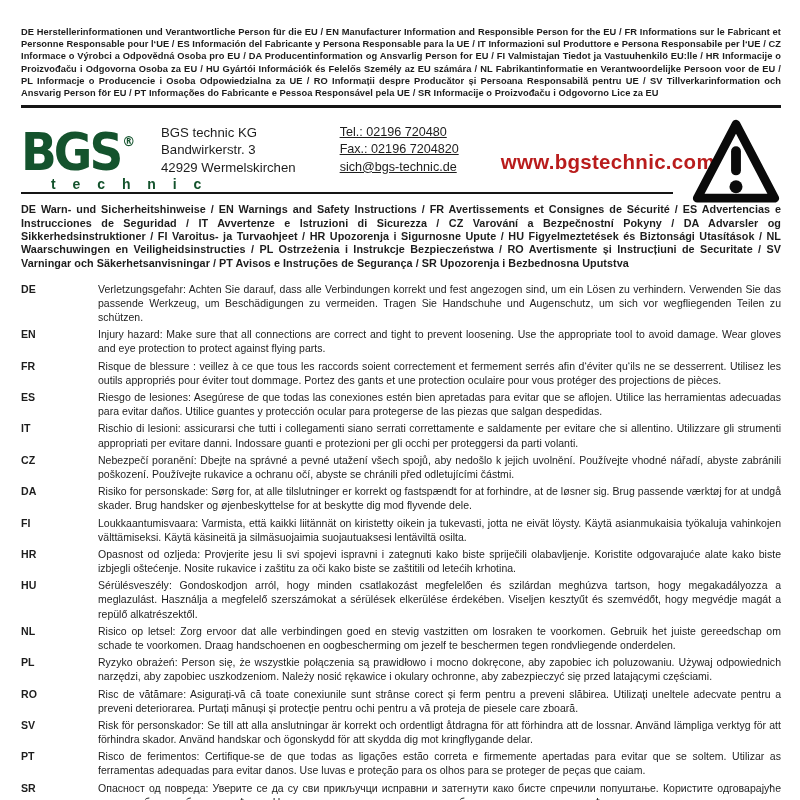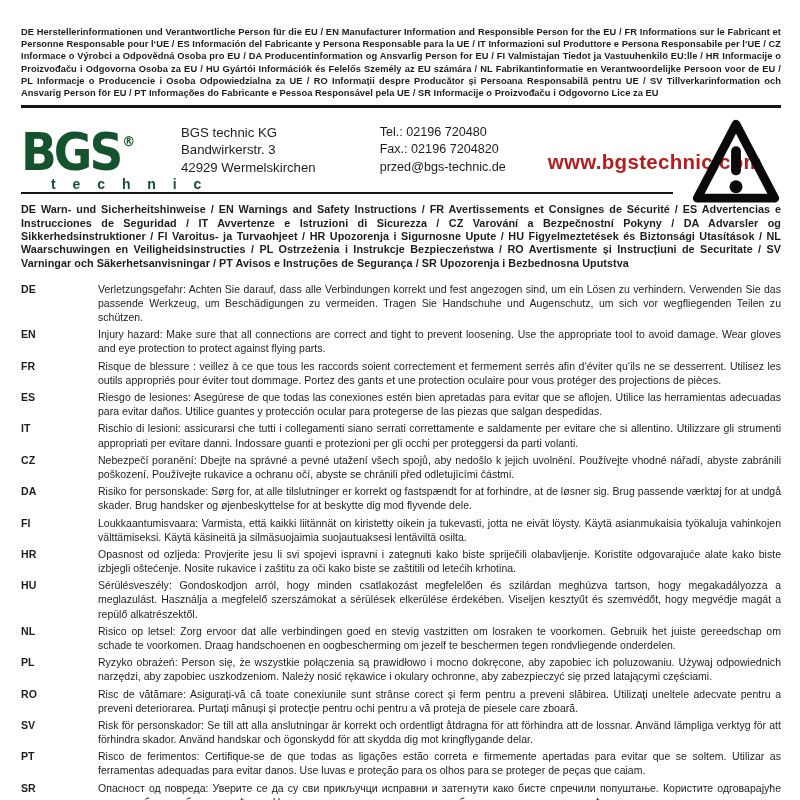--- a/index.html
+++ b/index.html
@@ -33,22 +33,22 @@
     font-weight:900; font-size:47px; line-height:44px;
     letter-spacing:-3px;
     transform:scaleY(1.08); transform-origin:top left;
     white-space:nowrap;
   }
   .logo-main .reg { font-size:13px; letter-spacing:0; vertical-align:22px; margin-left:2px; }
   .logo-sub {
     font-weight:bold; font-size:14px; letter-spacing:6.5px;
     margin-left:30px; margin-top:4px; white-space:nowrap;
   }
-  .addr { margin-left:32px; margin-top:8px; font-size:13.2px; line-height:17.5px; }
-  .contact { margin-left:64px; margin-top:8px; font-size:12.6px; line-height:17.5px; }
+  .addr { margin-left:12px; margin-top:8px; font-size:13.2px; line-height:17.5px; }
+  .contact { margin-left:44px; margin-top:8px; font-size:12.6px; line-height:17.5px;text-decoration:underline; }
   .website { margin-left:42px; margin-top:34px; font-size:20.5px; font-weight:bold; letter-spacing:0.3px; color:#b91c1c; }
   .warn-triangle { position:absolute; right:1px; top:0; width:88px; height:94px; }
 
   
   .warnings-header {
     margin:9px 0 0 0;
     font-size:10.8px;
     font-weight:bold;
     line-height:13.3px;
     text-align:justify;
@@ -78,21 +78,21 @@
 
     <div class="addr">
       <div>BGS technic KG</div>
       <div>Bandwirkerstr. 3</div>
       <div>42929 Wermelskirchen</div>
     </div>
 
     <div class="contact">
       <div>Tel.: 02196 720480</div>
       <div>Fax.: 02196 7204820</div>
-      <div>przed@bgs-technic.de</div>
+      <div>sich@bgs-technic.de</div>
     </div>
 
     <div class="website">www.bgstechnic.com</div>
 
     <svg class="warn-triangle" viewBox="0 0 100 100" aria-hidden="true">
       <path d="M50 6 L94 90 L6 90 Z" fill="none" stroke="#0a0a0a" stroke-width="10" stroke-linejoin="round"></path>
       <rect x="44.4" y="31" width="11.2" height="33" rx="5.6" fill="#0a0a0a"></rect>
       <circle cx="50" cy="77" r="7.4" fill="#0a0a0a"></circle>
     </svg>
   </div>

